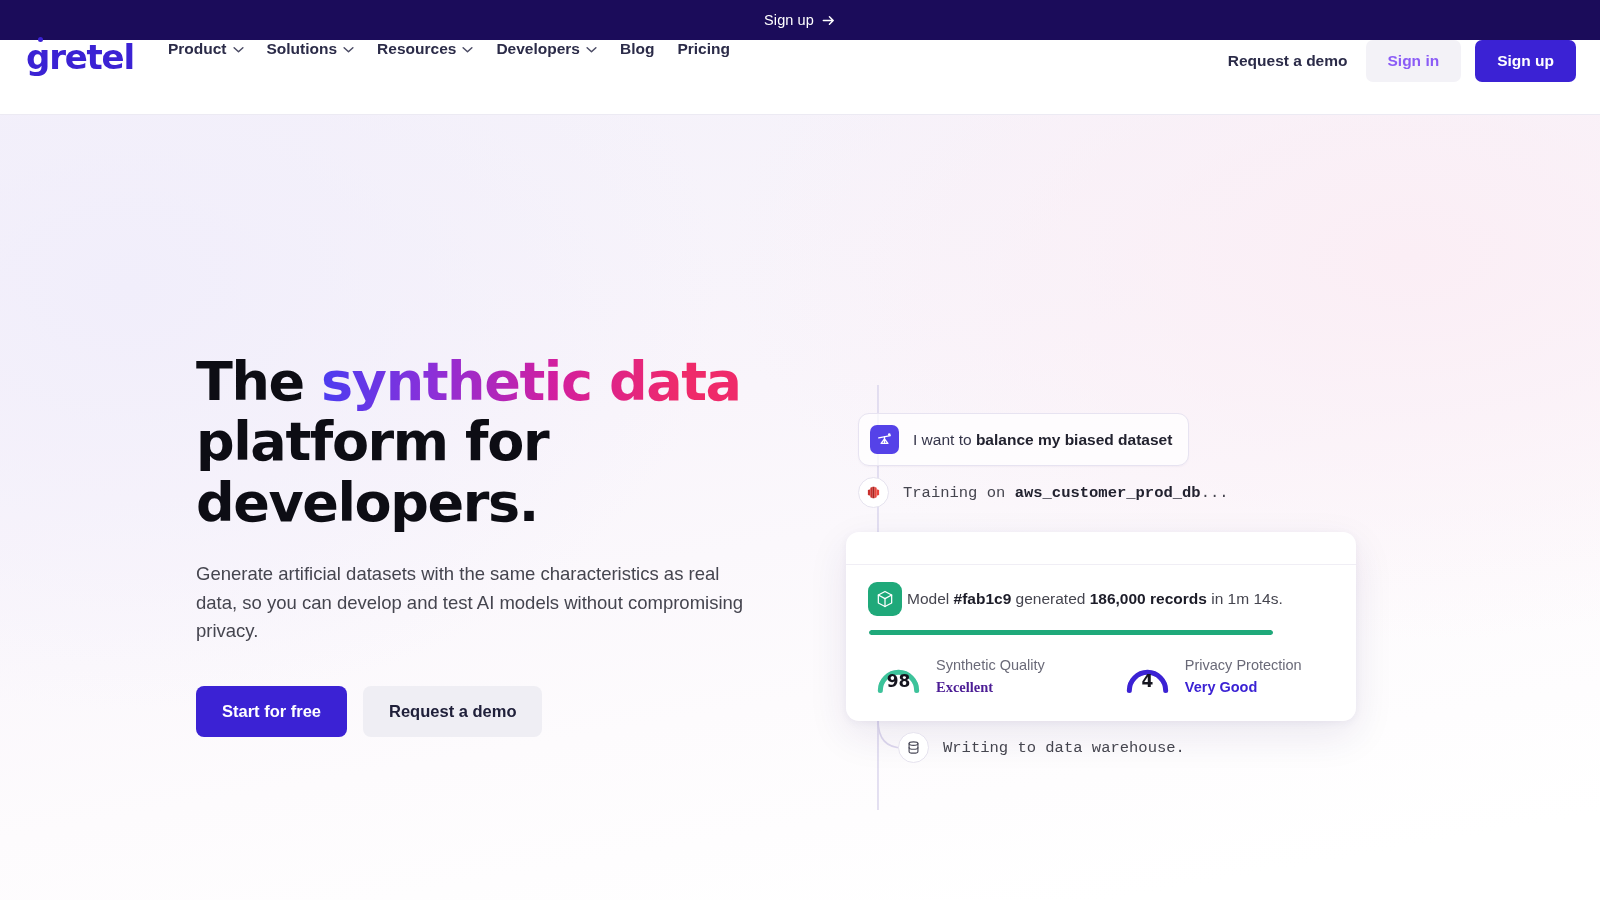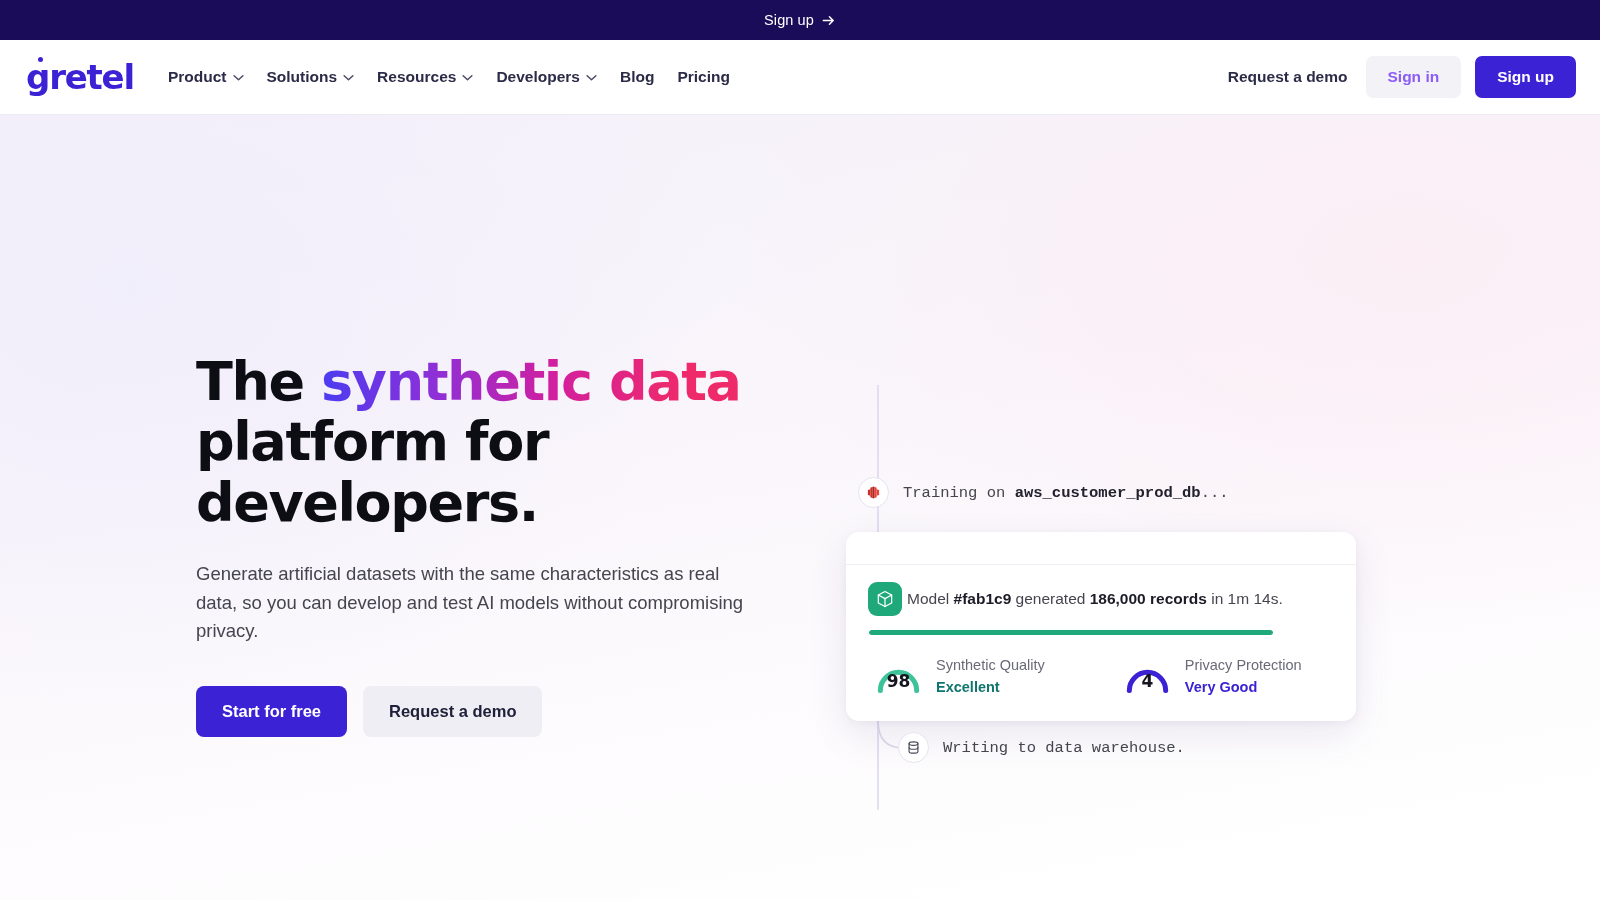--- a/index.html
+++ b/index.html
@@ -28,21 +28,21 @@
     color: #ffffff; text-decoration: none; font-size: 14.5px;
   }
   .arrow-ico { display:inline-block; width: 15px; height: 15px; }
   .arrow-ico svg { display:block; }
 
   
   .header {
     height: 75px;
     background: #ffffff;
     display: flex;
-    align-items: center;
+    align-items: flex-start;
     padding: 0 24px 0 24px;
     border-bottom: 1px solid #eceaf3;
     position: relative;
     z-index: 5;
   }
   .logo {
     font-size: 34px;
     font-weight: 700;
     color: #3b22d4;
     letter-spacing: -1.2px;
@@ -215,21 +215,21 @@
   .metric { display: flex; align-items: center; gap: 13px; }
   .gauge { position: relative; width: 49px; height: 40px; flex: 0 0 auto; }
   .gauge svg { display:block; }
   .gauge .val {
     position: absolute; left: 0; right: 0; top: 15px;
     text-align: center; font-size: 17px; font-weight: 700; color: #15151f;
     font-family: "DejaVu Sans", sans-serif;
   }
   .metric-label { font-size: 14.5px; color: #6a6a78; line-height: 1.55; }
   .metric-status { font-size: 14.5px; font-weight: 700; line-height: 1.55; }
-  .status-green { color: #0f766e; }
+  .status-green { color: #4c1d95; font-family: Liberation Serif, serif; }
   .status-indigo { color: #3b22d4; }
 </style>
 </head>
 <body>
 
 <div class="announce">
   <span class="cta">
     <span>Sign up</span>
     <span class="arrow-ico">
       <svg viewBox="0 0 16 16" width="15" height="15" fill="none" stroke="#ffffff" stroke-width="1.6" stroke-linecap="round" stroke-linejoin="round">
@@ -309,20 +309,31 @@
     </div>
   </div>
 
   <div class="illus">
 
     <svg class="connector" viewBox="0 0 560 560">
       <path d="M33 105 L33 530" stroke="#ddd8ee" stroke-width="1.6" fill="none"></path>
       <path d="M33 440 Q33 468 58 468 L72 468" stroke="#ddd8ee" stroke-width="1.6" fill="none"></path>
     </svg>
 
+    <div class="pill pill-1">
+      <span class="ico-sq indigo">
+        <svg viewBox="0 0 20 20" width="17" height="17" fill="none" stroke="#ffffff" stroke-width="1.5" stroke-linecap="round" stroke-linejoin="round">
+          <path d="M3.2 8.2 L16.8 5.4"></path>
+          <path d="M10 7 L10 14"></path>
+          <path d="M6 14.6 L10 9.4 L14 14.6 Z"></path>
+          <circle cx="15.6" cy="4.1" r="1.5" fill="#ffffff" stroke="none"></circle>
+        </svg>
+      </span>
+      <span class="pill-text"><span>I want to </span><b>balance my biased dataset</b></span>
+    </div>
 
     <div class="row-flat row-train">
       <span class="ico-circle">
         <svg viewBox="0 0 20 20" width="17" height="17">
           <path d="M9.1 3.2 L6.3 4.3 L6.3 15.7 L9.1 16.8 Z" fill="#c9302c"></path>
           <path d="M10.9 3.2 L13.7 4.3 L13.7 15.7 L10.9 16.8 Z" fill="#e8453c"></path>
           <path d="M9.1 3.2 L10.9 3.2 L10.9 16.8 L9.1 16.8 Z" fill="#a42722"></path>
           <path d="M6.3 6.2 L3.4 7.1 L3.4 12.9 L6.3 13.8 Z" fill="#c9302c"></path>
           <path d="M13.7 6.2 L16.6 7.1 L16.6 12.9 L13.7 13.8 Z" fill="#e8453c"></path>
         </svg>

